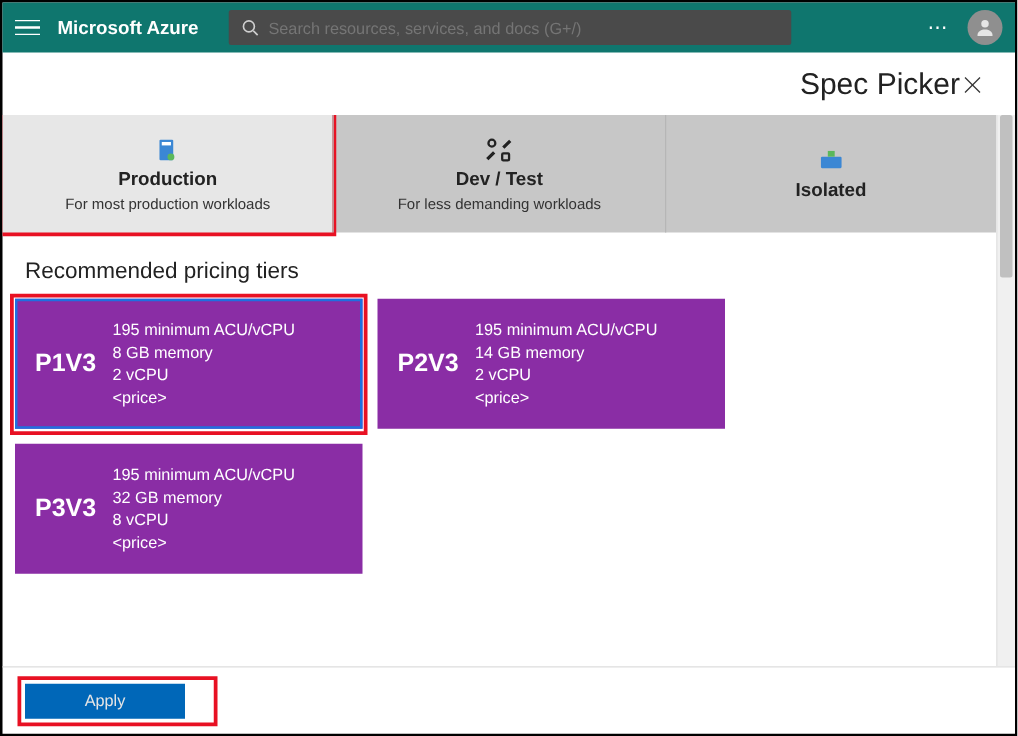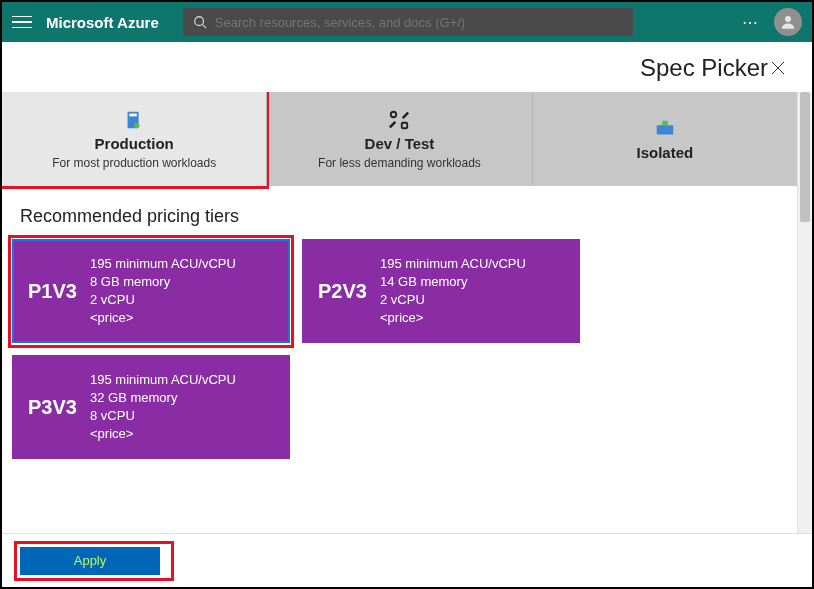--- a/index.html
+++ b/index.html
@@ -48,21 +48,21 @@
 
 .tiers { display: flex; flex-wrap: wrap; gap: 12px; padding: 0 10px; }
 .tier { width: 278px; height: 104px; background: #8a2da5; color: #fff; display: flex; align-items: center; padding: 0 16px; gap: 18px; cursor: pointer; position: relative; }
 .tier.selected { outline: 2px solid #1f6fe0; outline-offset: -2px; }
 .tier-name { font-size: 20px; font-weight: 700; width: 44px; flex-shrink: 0; }
 .tier-specs { font-size: 13px; line-height: 1.4; }
 .tiers .hl-red { top:-4px; bottom:-5px; left:-4px; right:-4px; }
 
 
 .footer { height: 54px; border-top: 1px solid #ddd; display: flex; align-items: center; padding: 0 18px; flex-shrink: 0; position:relative; }
-.apply-btn { width: 140px; height: 28px; background: #0067b8; color: #bef264; font-size: 13px; border: none; cursor: pointer; position:relative; }
+.apply-btn { width: 128px; height: 28px; background: #0067b8; color: #e5e5e5; font-size: 13px; border: none; cursor: pointer; position:relative; }
 .footer .hl-red { top:7px; left:12px; width:160px; height:40px; }
 
 </style>
 </head>
 <body>
 
 <div class="frame">
 
   <div class="topbar">
     <div class="hamburger">

